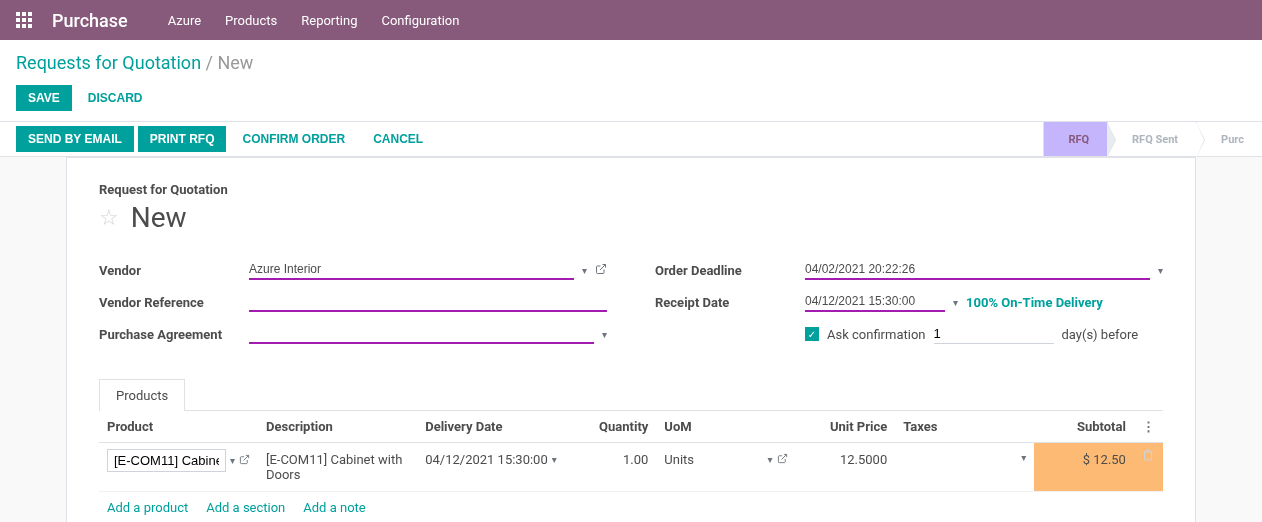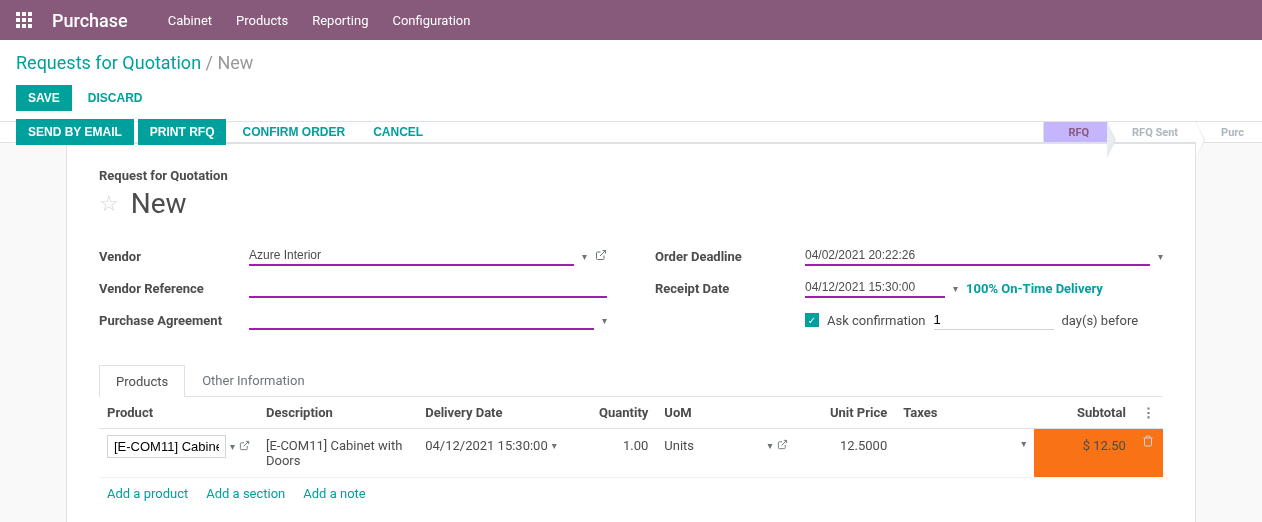--- a/index.html
+++ b/index.html
@@ -16,21 +16,21 @@
 .badge { background: #fff; color: #875A7B; border-radius: 8px; padding: 0 5px; font-size: 10px; font-weight: bold; margin-left: 3px; }
 .avatar { width: 24px; height: 24px; border-radius: 50%; background: linear-gradient(135deg, #d4a574 0%, #8b6f47 100%); border: 1px solid #fff; }
 
 .breadcrumb-bar { padding: 12px 16px 8px; }
 .breadcrumb { font-size: 18px; color: #999; }
 .breadcrumb a { color: #00A09D; text-decoration: none; }
 .action-bar { padding: 4px 16px 10px; display: flex; gap: 16px; align-items: center; }
 .btn-primary { background: #00A09D; color: #fff; border: none; padding: 6px 12px; font-size: 12px; font-weight: bold; cursor: pointer; text-transform: uppercase; }
 .btn-link { color: #00A09D; background: none; border: none; font-size: 12px; font-weight: bold; cursor: pointer; text-transform: uppercase; }
 
-.statusbar { border-top: 1px solid #dee2e6; border-bottom: 1px solid #dee2e6; display: flex; align-items: center; padding: 0 0 0 16px; height: 22px; }
+.statusbar { border-top: 1px solid #dee2e6; border-bottom: 1px solid #dee2e6; display: flex; align-items: center; padding: 0 0 0 16px; height: 36px; }
 .status-actions { display: flex; gap: 4px; }
 .status-steps { margin-left: auto; display: flex; align-items: stretch; height: 100%; }
 .step { position: relative; padding: 0 18px 0 24px; display: flex; align-items: center; font-size: 11px; font-weight: bold; color: #adb5bd; background: #fff; border-left: 1px solid #dee2e6; }
 .step.active { background: #c4b5fd; color: #875A7B; }
 .step::after { content: ''; position: absolute; right: -8px; top: 0; width: 0; height: 0; border-top: 18px solid transparent; border-bottom: 18px solid transparent; border-left: 8px solid #fff; z-index: 2; }
 .step.active::after { border-left-color: #e9ecef; }
 .step::before { content: ''; position: absolute; right: -9px; top: 0; width: 0; height: 0; border-top: 18px solid transparent; border-bottom: 18px solid transparent; border-left: 9px solid #dee2e6; z-index: 1; }
 
 .sheet-bg { background: #f9f9f9; padding: 0 16px 20px; }
 .sheet { background: #fff; border: 1px solid #dee2e6; max-width: 1130px; margin: 0 auto; padding: 24px 32px; }
@@ -58,21 +58,21 @@
 .tab { padding: 8px 16px; font-size: 13px; color: #6c757d; cursor: pointer; border: 1px solid transparent; border-bottom: none; }
 .tab.active { color: #4c4c4c; border-color: #dee2e6; background: #fff; position: relative; top: 1px; }
 
 .table-wrap { border-top: 1px solid #dee2e6; }
 table { width: 100%; border-collapse: collapse; }
 th { text-align: left; padding: 8px; font-size: 13px; font-weight: bold; border-bottom: 1px solid #dee2e6; color: #4c4c4c; }
 th.right, td.right { text-align: right; }
 td { padding: 6px 8px; font-size: 13px; vertical-align: top; border-bottom: 1px solid #f1f1f1; }
 .cell-input { border: 1px solid #ced4da; padding: 3px 6px; font-size: 13px; width: 100%; background: #fff; }
 .cell-plain { padding: 3px 0; }
-.subtotal-cell { background: #f97316; }
+.subtotal-cell { background: #fdba74; }
 .trash { color: #ced4da; cursor: pointer; }
 .add-links { padding: 8px; display: flex; gap: 18px; }
 .add-links a { color: #00A09D; font-size: 13px; text-decoration: none; cursor: pointer; }
 .kebab { color: #6c757d; cursor: pointer; }
 </style>
 </head>
 <body>
 
 <div class="topbar">
   <div class="apps-icon">
@@ -81,21 +81,21 @@
       <span></span>
       <span></span>
       <span></span>
       <span></span>
       <span></span>
       <span></span>
       <span></span>
   </div>
   <div class="app-title">Purchase</div>
   <div class="nav-menu">
-    <a>Cabinet</a>
+    <a>Azure</a>
     <a>Products</a>
     <a>Reporting</a>
     <a>Configuration</a>
   </div>
 </div>
 
 <div class="breadcrumb-bar">
   <div class="breadcrumb">
     <a>Requests for Quotation</a>
     <span> / </span>
@@ -186,21 +186,20 @@
             <span>Ask confirmation</span>
             <input class="small-input" value="1" style="">
             <span>day(s) before</span>
           </div>
         </div>
       </div>
     </div>
 
     <div class="tabs">
       <div class="tab active">Products</div>
-      <div class="tab">Other Information</div>
     </div>
 
     <div class="table-wrap">
       <table>
         <thead>
           <tr>
             <th style="width:160px;">Product</th>
             <th style="width:160px;">Description</th>
             <th style="width:160px;">Delivery Date</th>
             <th class="right" style="width:80px;">Quantity</th>

